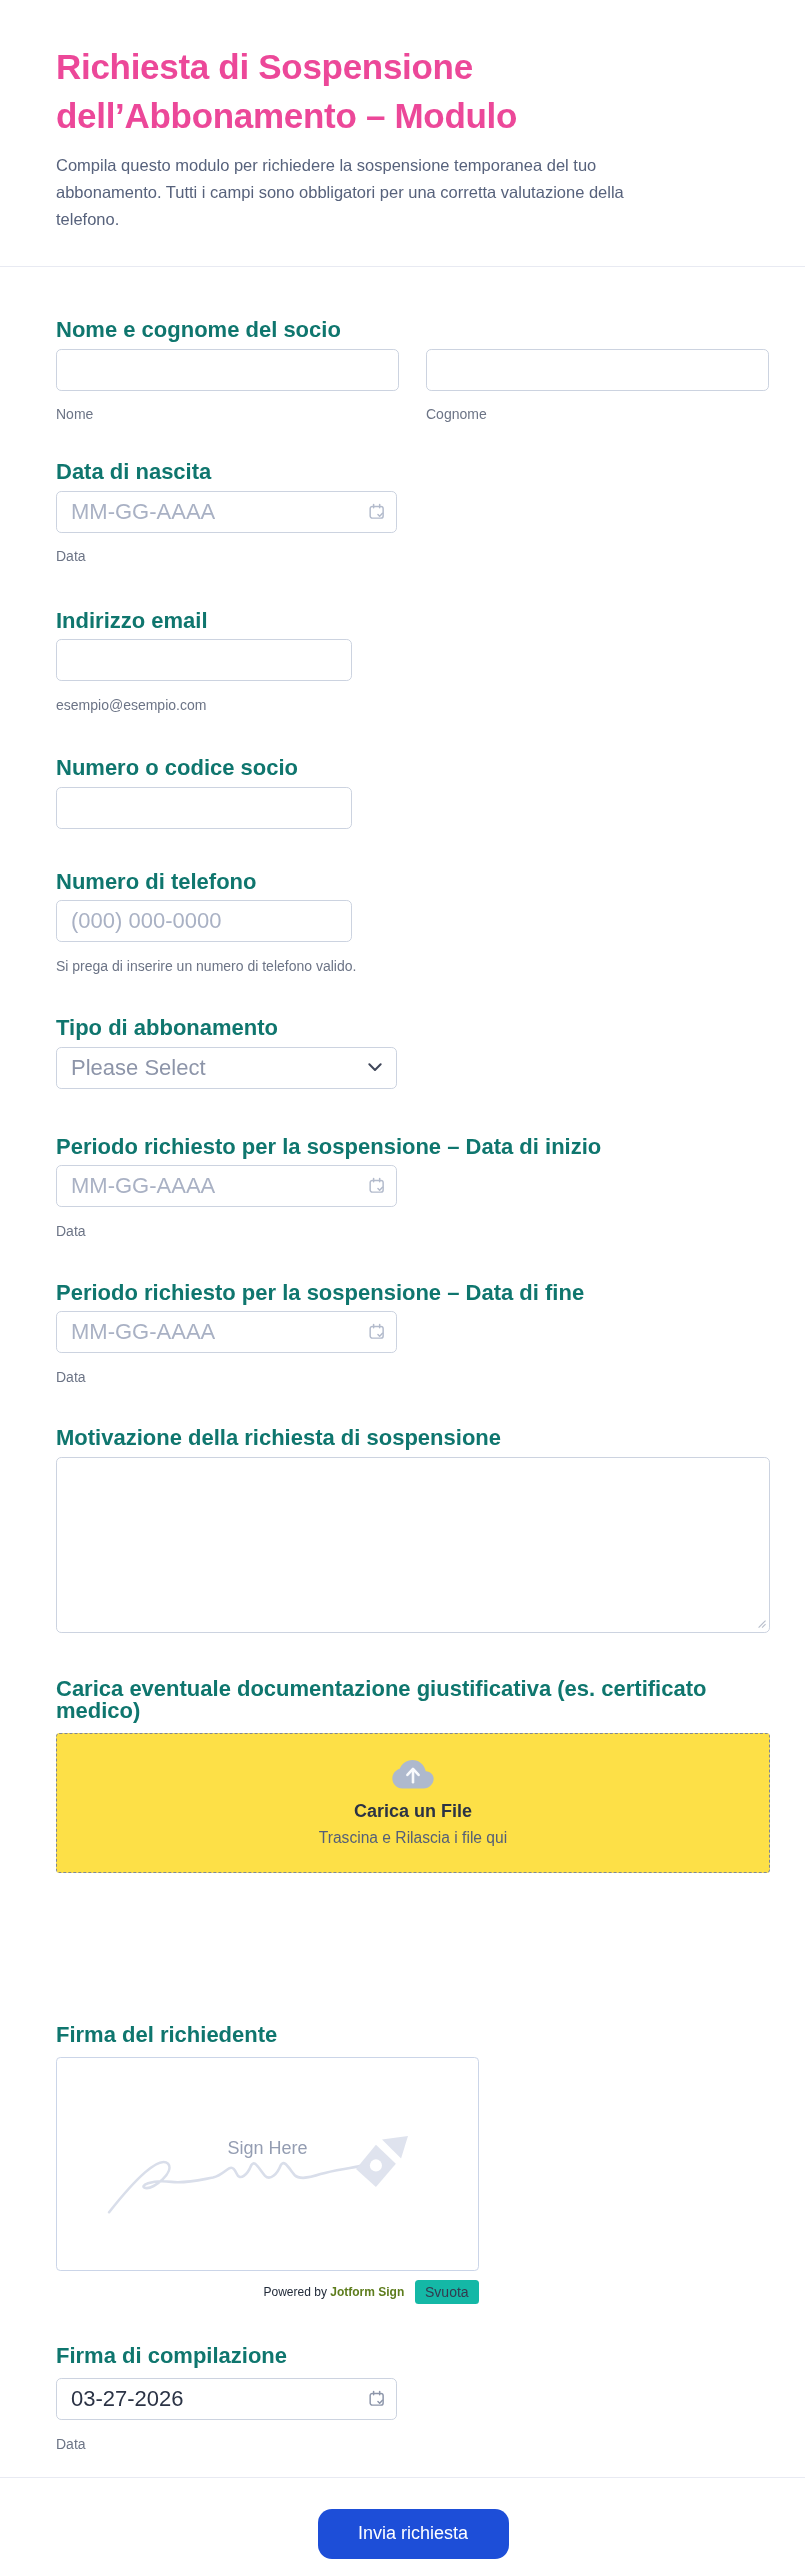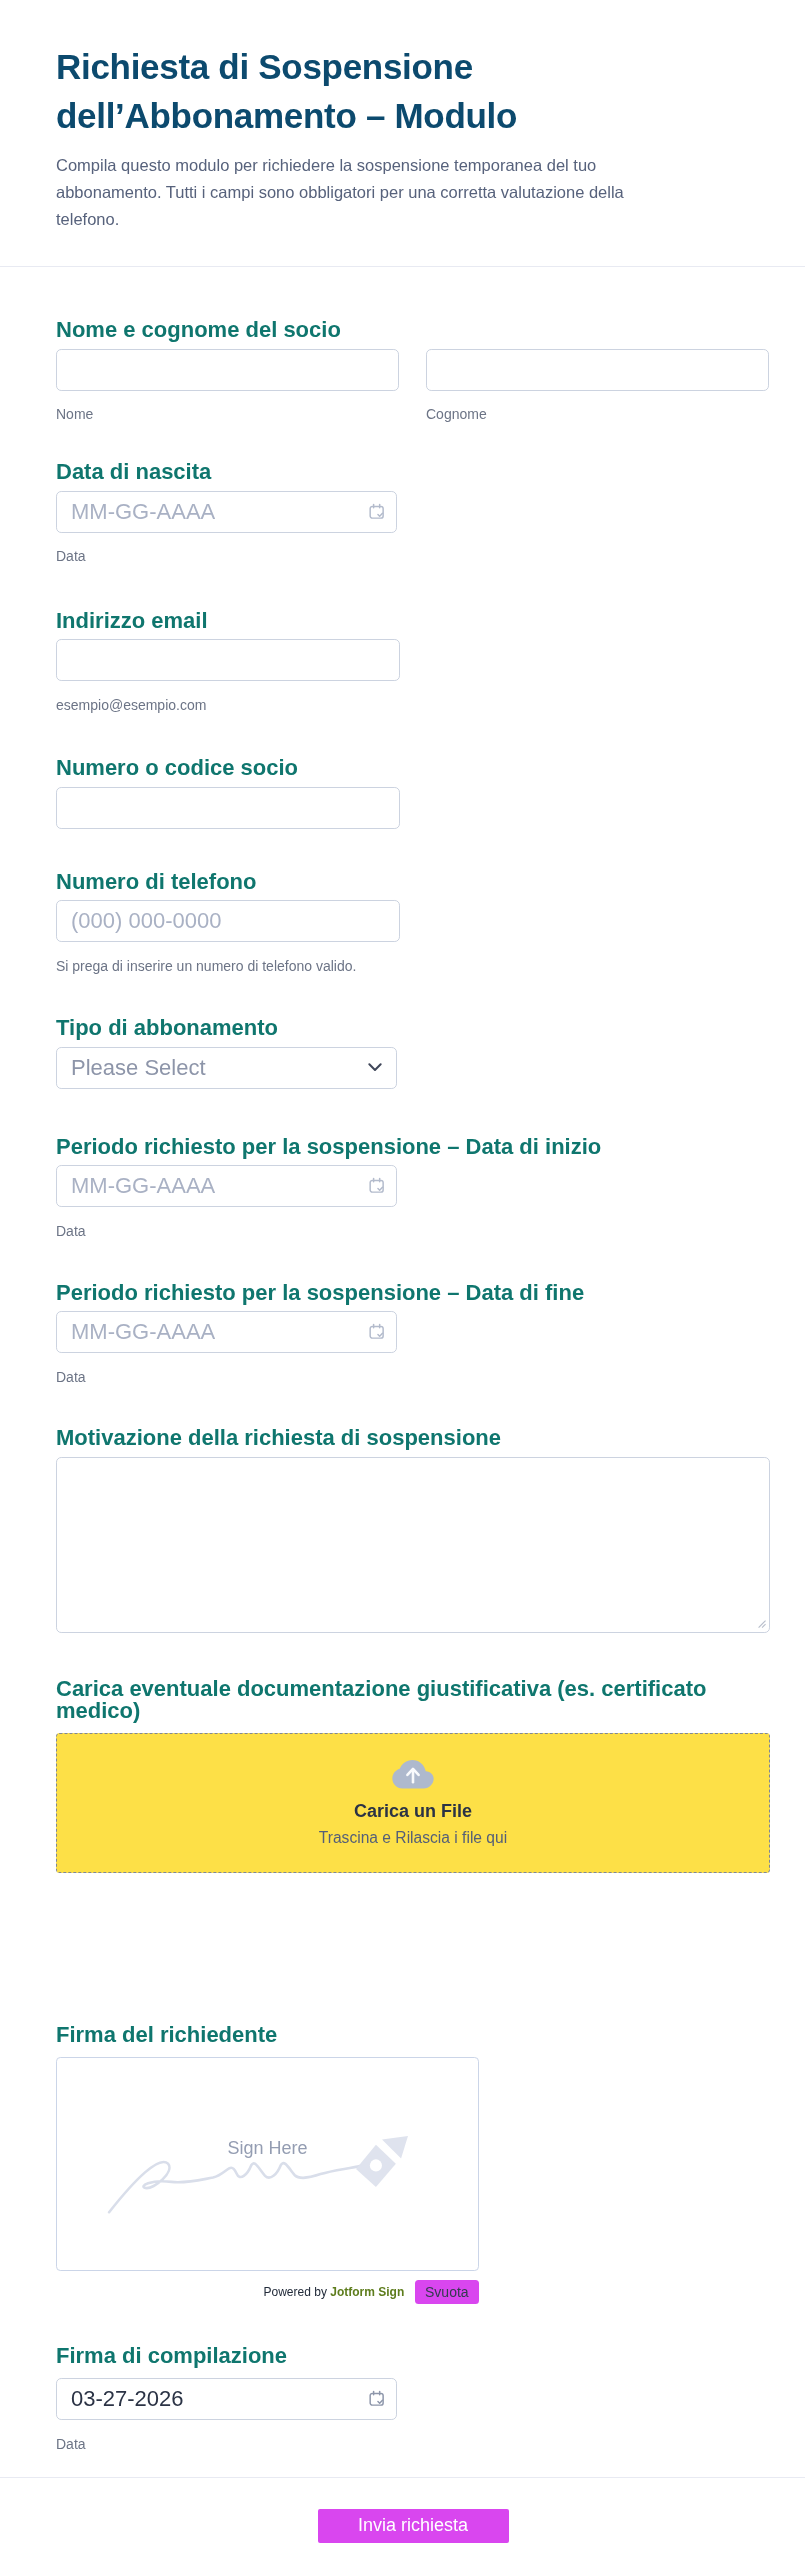--- a/index.html
+++ b/index.html
@@ -14,21 +14,21 @@
   .header {
     height: 267px;
     padding: 42px 36px 0 56px;
     border-bottom: 1.7px solid #e8eaf2;
   }
   .form-title {
     font-size: 35px;
     line-height: 49px;
     font-weight: 700;
     letter-spacing: -0.3px;
-    color: #0c4a6e;
+    color: #ec4899;
     max-width: 555px;
   }
   .form-subtitle {
     margin-top: 12px;
     font-size: 16.5px;
     line-height: 27px;
     color: #57627c;
   }
 
   
@@ -52,21 +52,21 @@
 
   .text-input, .textarea, .select-box {
     border: 1.7px solid #ccd3e0;
     border-radius: 5.2px;
     background: #fff;
     font-family: "Liberation Sans", sans-serif;
     font-size: 22px;
     color: #2b3345;
   }
   .text-input {
-    width: 344px;
+    width: 296px;
     height: 42px;
     padding: 0 14px;
     outline: none;
   }
   .text-input::placeholder, .textarea::placeholder { color: #a9b1c4; opacity: 1; }
 
   .name-row { display: flex; gap: 27px; }
   .name-col { width: 343px; }
   .name-col .text-input { width: 100%; }
 
@@ -123,21 +123,21 @@
   .sig-art { position: absolute; left: 0; top: 0; }
   .sig-footer {
     margin-top: 8.7px;
     width: 423px;
     display: flex; align-items: center; justify-content: flex-end; gap: 10.4px;
   }
   .powered { font-size: 12px; color: #222b3a; white-space: nowrap; }
   .powered .brand { font-weight: 700; color: #5e7d1d; }
   .clear-btn {
     border: none; cursor: pointer;
-    background: #d946ef; color: #333b4f;
+    background: #14b8a6; color: #333b4f;
     font-family: "Liberation Sans", sans-serif;
     font-size: 14px;
     padding: 4.3px 10.4px;
     border-radius: 3.5px;
   }
 
   
   .f-name     { margin-top: 52px; }
   .f-birth    { margin-top: 38px; }
   .f-code     { margin-top: 43px; }
@@ -154,24 +154,24 @@
   .f-upload .upload-box { margin-top: 10.4px; }
 
   
   .submit-section {
     margin-top: 23.4px;
     border-top: 1.7px solid #e8eaf2;
     padding: 31px 36px 44px 56px;
     display: flex; justify-content: center;
   }
   .submit-btn {
-    width: 191px; height: 34px;
-    background: #d946ef;
+    width: 191px; height: 50px;
+    background: #1d4ed8;
     color: #ffffff;
-    border: none; border-radius: 2px;
+    border: none; border-radius: 14px;
     font-family: "Liberation Sans", sans-serif;
     font-size: 18px;
     cursor: pointer;
   }
 </style>
 </head>
 <body>
 
 <div class="header">
   <h1 class="form-title">Richiesta di Sospensione dell’Abbonamento – Modulo</h1>

